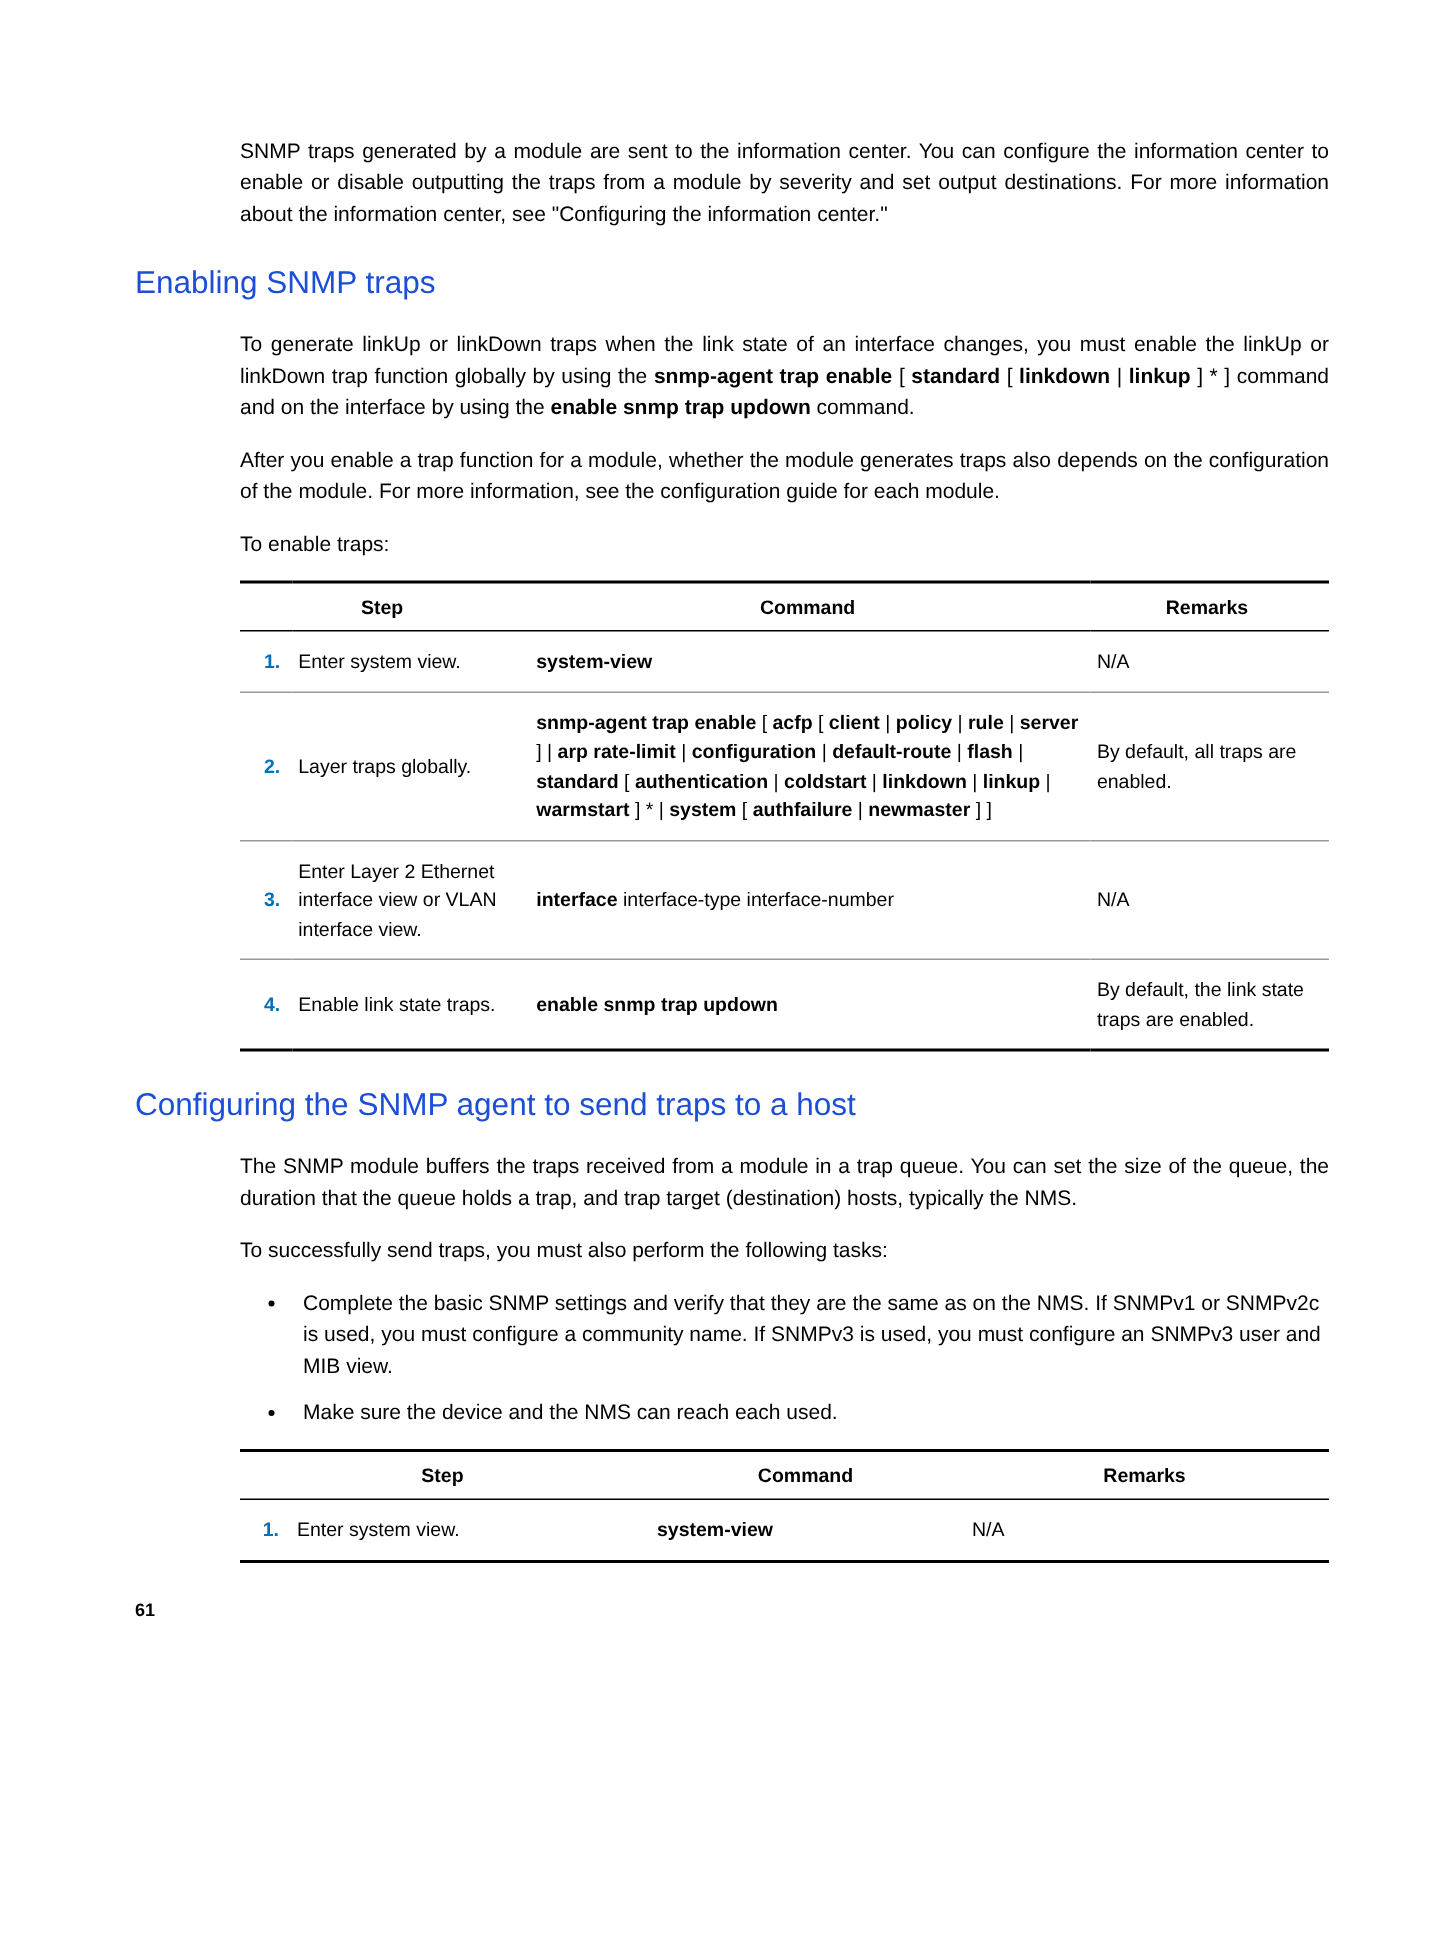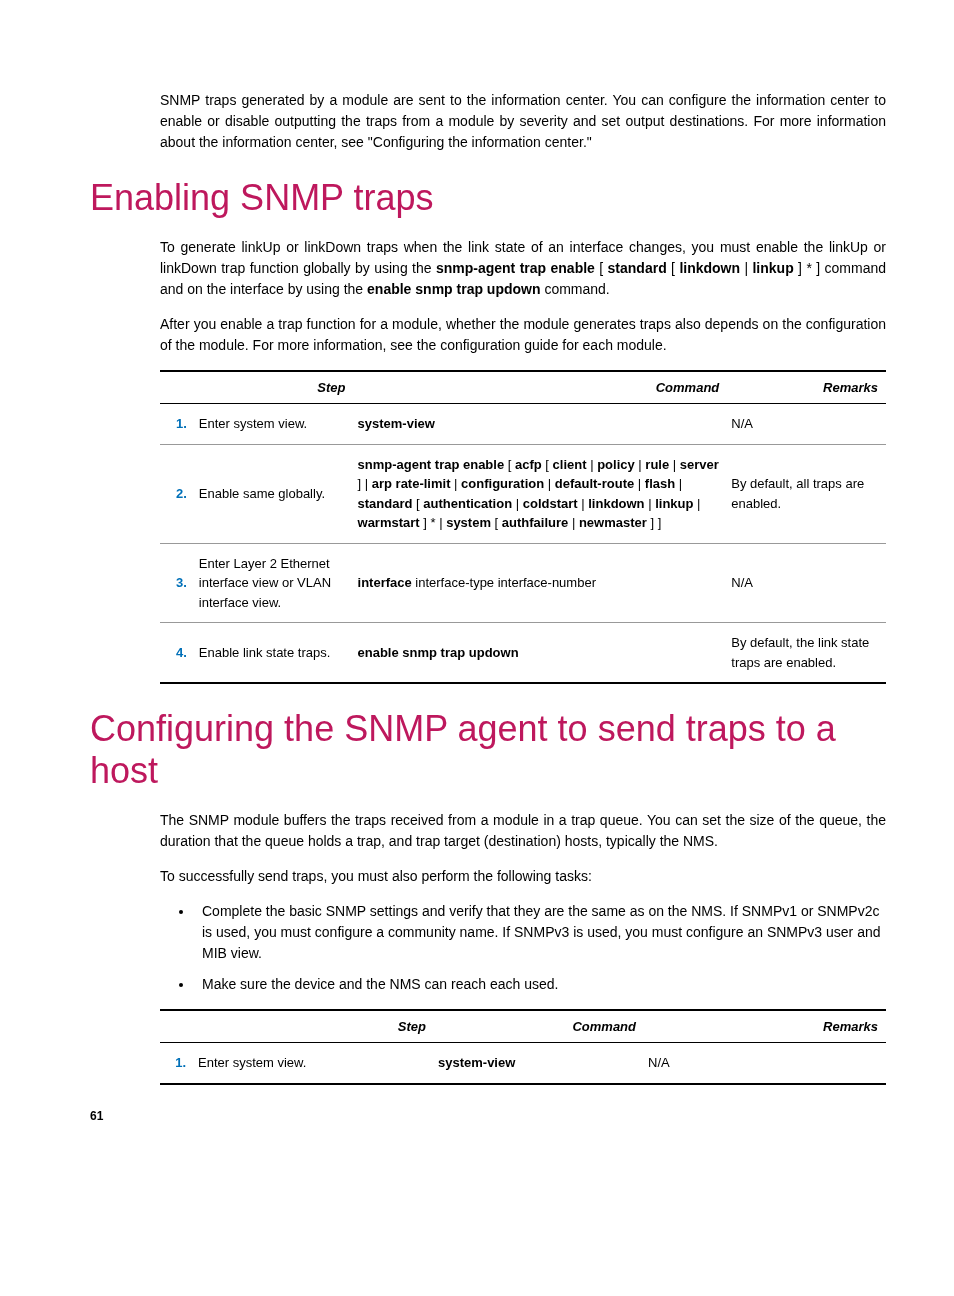--- a/index.html
+++ b/index.html
@@ -21,40 +21,39 @@
   p {
     margin: 0 0 14px 0;
     line-height: 1.5;
   }
   p.justify {
     text-align: justify;
   }
   h2 {
     font-family: Arial, Helvetica, sans-serif;
     font-weight: 300;
-    font-size: 36px;
-    color: #be185d;
+    font-size: 21px;
+    color: #1d4ed8;
     margin: 24px 0 18px 0;
   }
   table {
     border-collapse: collapse;
     width: 100%;
     margin-bottom: 24px;
     font-size: 13px;
   }
   thead tr {
     border-top: 2px solid #000;
     border-bottom: 1.5px solid #000;
   }
   th {
-    text-align: right;
+    text-align: center;
     font-weight: bold;
     padding: 8px 8px 8px 4px;
     vertical-align: top;
-    font-style: italic;
   }
   tbody tr {
     border-bottom: 1px solid #999;
   }
   tbody tr:last-child {
     border-bottom: 2px solid #000;
   }
   td {
     padding: 10px 8px 10px 4px;
     vertical-align: middle;
@@ -99,20 +98,21 @@
 
   <h2>Enabling SNMP traps</h2>
 
   <div class="body-indent">
 
     <p class="justify">
       <span>To generate linkUp or linkDown traps when the link state of an interface changes, you must enable the linkUp or linkDown trap function globally by using the </span><b>snmp-agent trap enable</b><span> [ </span><b>standard</b><span> [ </span><b>linkdown</b><span> | </span><b>linkup</b><span> ] * ] command and on the interface by using the </span><b>enable snmp trap updown</b><span> command.</span>
     </p>
 
     <p class="justify">After you enable a trap function for a module, whether the module generates traps also depends on the configuration of the module. For more information, see the configuration guide for each module.</p>
+    <p>To enable traps:</p>
 
     <table>
       <colgroup>
         <col style="width:30px">
         <col class="col-step-t1">
         <col class="col-cmd-t1">
         <col class="col-rem-t1">
       </colgroup>
       <thead>
         <tr>
@@ -123,21 +123,21 @@
       </thead>
       <tbody>
         <tr>
           <td class="step-num">1.</td>
           <td>Enter system view.</td>
           <td><b>system-view</b></td>
           <td>N/A</td>
         </tr>
         <tr>
           <td class="step-num">2.</td>
-          <td>Enable same globally.</td>
+          <td>Layer traps globally.</td>
           <td>
             <b>snmp-agent trap enable</b><span> [ </span><b>acfp</b><span> [ </span><b>client</b><span> | </span><b>policy</b><span> | </span><b>rule</b><span> | </span><b>server</b><span> ] | </span><b>arp rate-limit</b><span> | </span><b>configuration</b><span> | </span><b>default-route</b><span> | </span><b>flash</b><span> | </span><b>standard</b><span> [ </span><b>authentication</b><span> | </span><b>coldstart</b><span> | </span><b>linkdown</b><span> | </span><b>linkup</b><span> | </span><b>warmstart</b><span> ] * | </span><b>system</b><span> [ </span><b>authfailure</b><span> | </span><b>newmaster</b><span> ] ]</span>
           </td>
           <td>By default, all traps are enabled.</td>
         </tr>
         <tr>
           <td class="step-num">3.</td>
           <td>Enter Layer 2 Ethernet interface view or VLAN interface view.</td>
           <td><b>interface</b><span> interface-type interface-number</span></td>
           <td>N/A</td>

